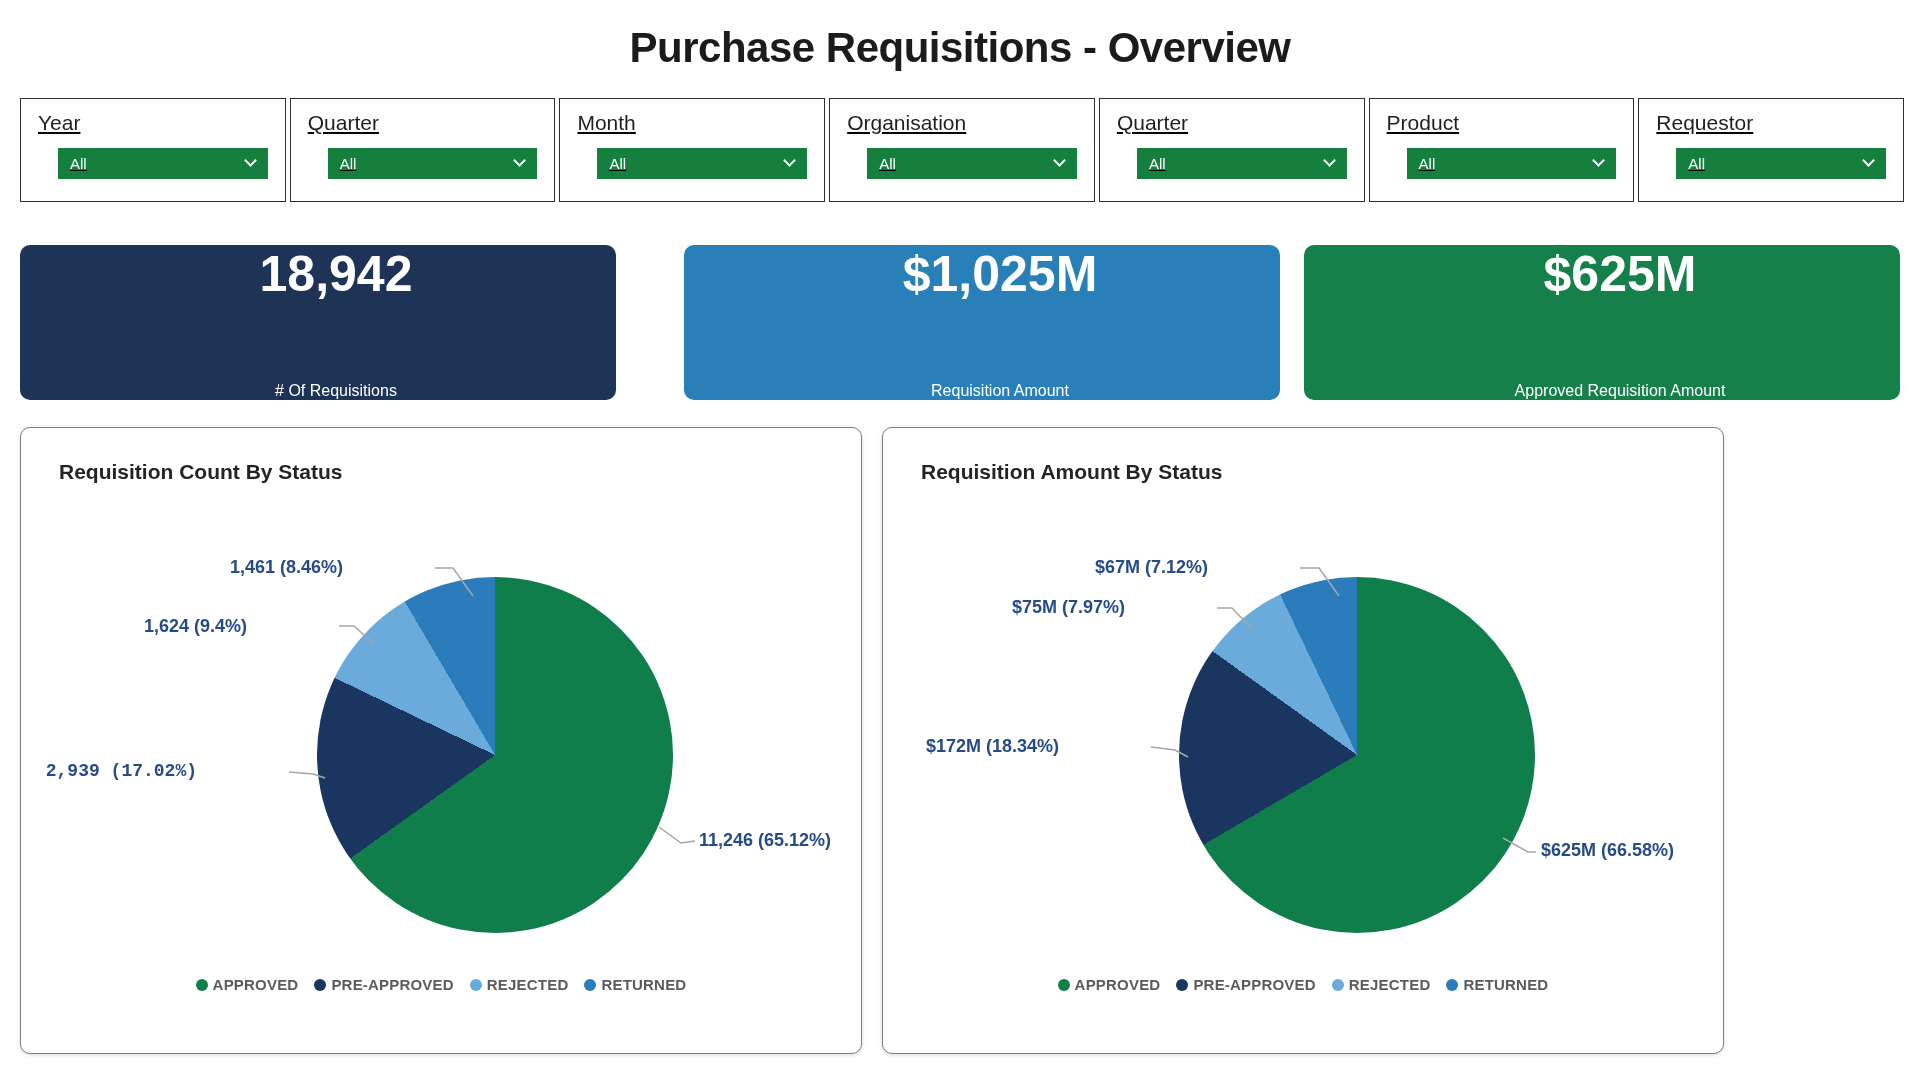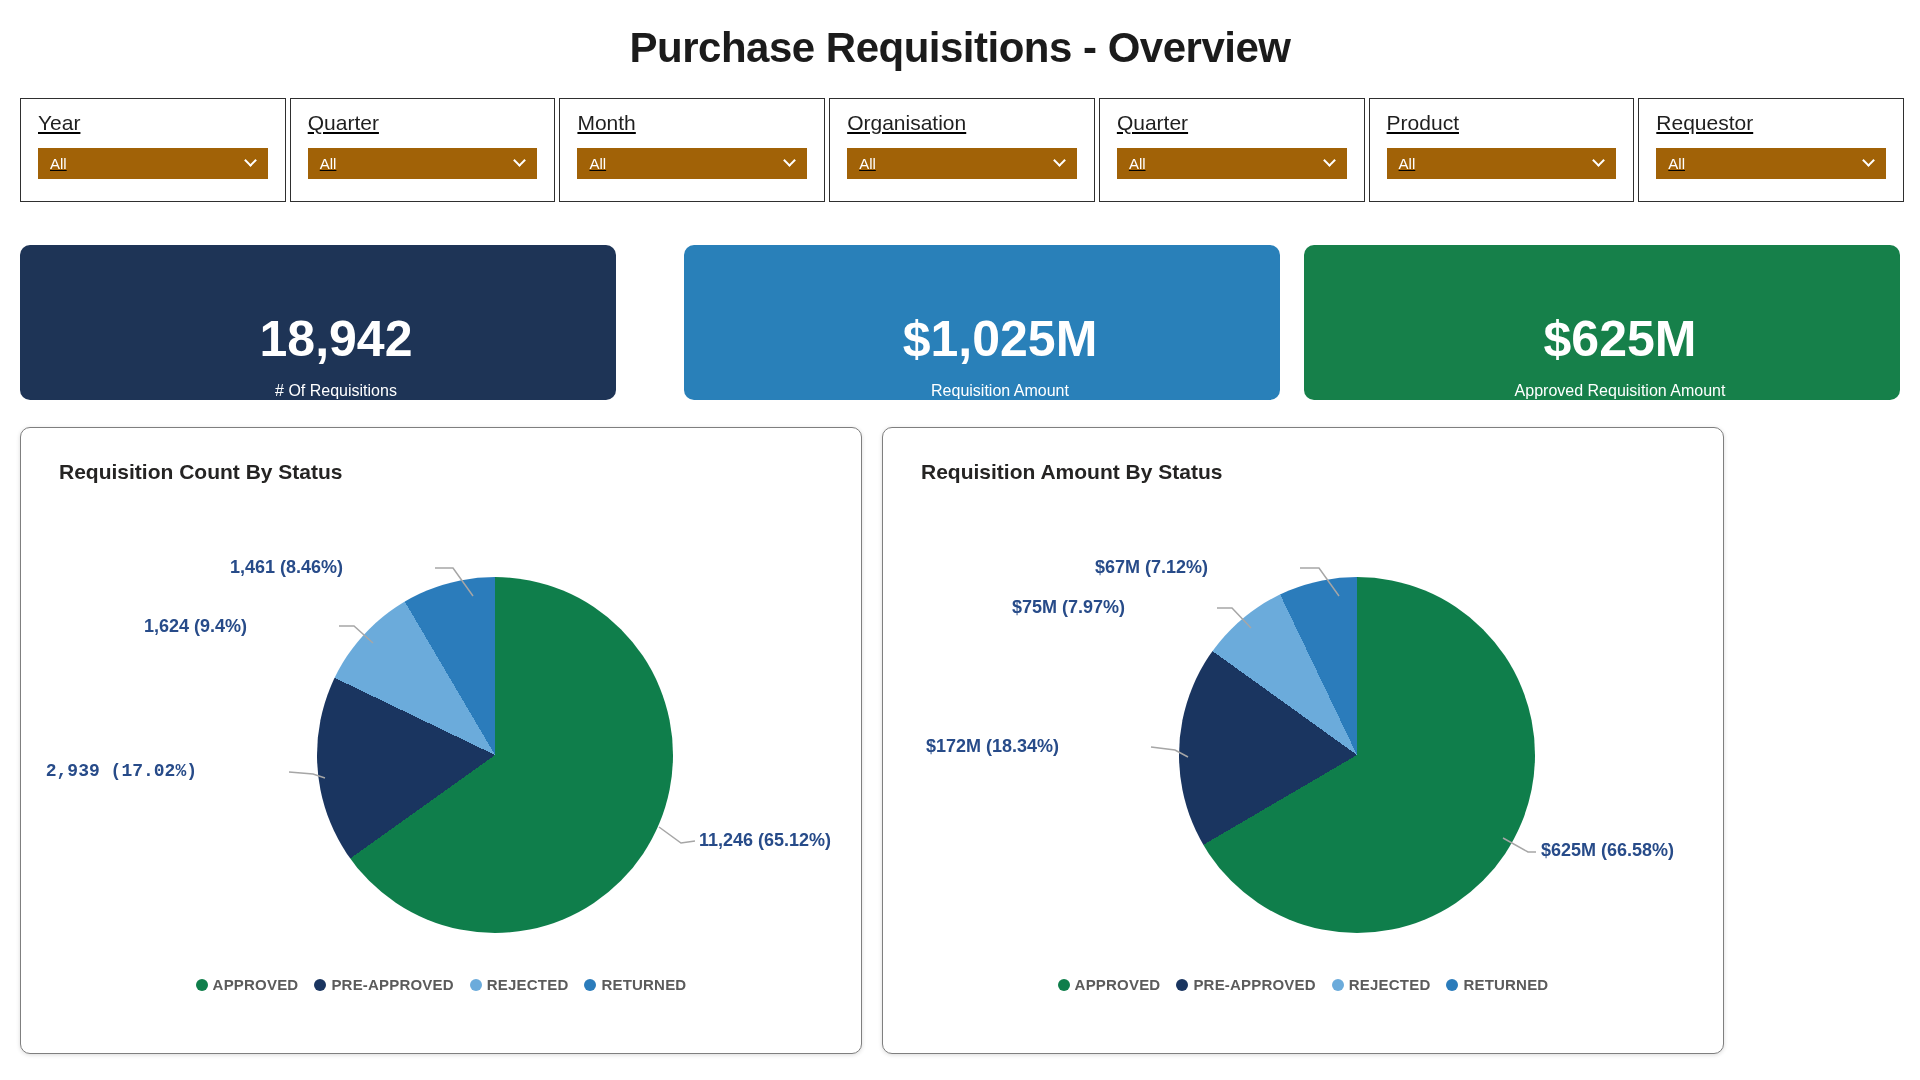--- a/index.html
+++ b/index.html
@@ -7,29 +7,29 @@
     font-family:"Liberation Sans", sans-serif; overflow:hidden; }
   body { position:relative; }
 
   .page-title { position:absolute; top:24px; left:0; width:100%; text-align:center;
     font-size:42px; font-weight:600; color:#1b1b1b; letter-spacing:-0.5px; }
 
   
   .filters { position:absolute; top:98px; left:20px; width:1884px; display:flex; gap:4px;text-decoration:underline; }
   .filter-box { flex:1; height:104px; border:1px solid #2f2f2f; background:#fff; padding:12px 17px 0; }
   .filter-label { font-size:21px; color:#1f1f1f; font-weight:400; }
-  .filter-dropdown { margin-top:13px; height:31px; background:#a16207; color:#fff;
-    display:flex; align-items:center; padding:0 12px; font-size:15px; position:relative; cursor:pointer; }
+  .filter-dropdown { margin-top:13px; height:31px; background:#15803d; color:#fff;
+    display:flex; align-items:center; padding:0 12px; font-size:15px; position:relative; cursor:pointer;margin-left:20px; }
   .chevron { position:absolute; right:13px; top:8px; width:9px; height:9px;
     border-right:2px solid #fff; border-bottom:2px solid #fff; transform:rotate(45deg); }
 
   
   .kpis { position:absolute; top:245px; left:20px; width:1880px; display:flex; gap:24px; }
   .kpi-card { flex:1; height:155px; border-radius:10px; color:#fff;
-    display:flex; flex-direction:column; align-items:center; justify-content:flex-end;padding-left:36px; }
+    display:flex; flex-direction:column; align-items:center; justify-content:space-between;padding-left:36px; }
   .kpi-value { font-size:50px; font-weight:600; }
   .kpi-label { font-size:16px; font-weight:400; margin-top:14px; }
 
   
   .charts { position:absolute; top:427px; left:20px; width:1880px; display:flex; gap:20px; }
   .chart-card { position:relative; width:842px; height:627px; background:#fff;
     border:1px solid #7f7f7f; border-radius:10px; box-shadow:0 1px 4px rgba(0,0,0,.15); }
   .chart-title { position:absolute; left:38px; top:32px; font-size:21px; font-weight:700; color:#252423; }
   .pie { position:absolute; left:296px; top:149px; width:356px; height:356px; border-radius:50%; cursor:pointer; }
   .leader-svg { position:absolute; left:0; top:0; width:930px; height:627px; pointer-events:none; }

